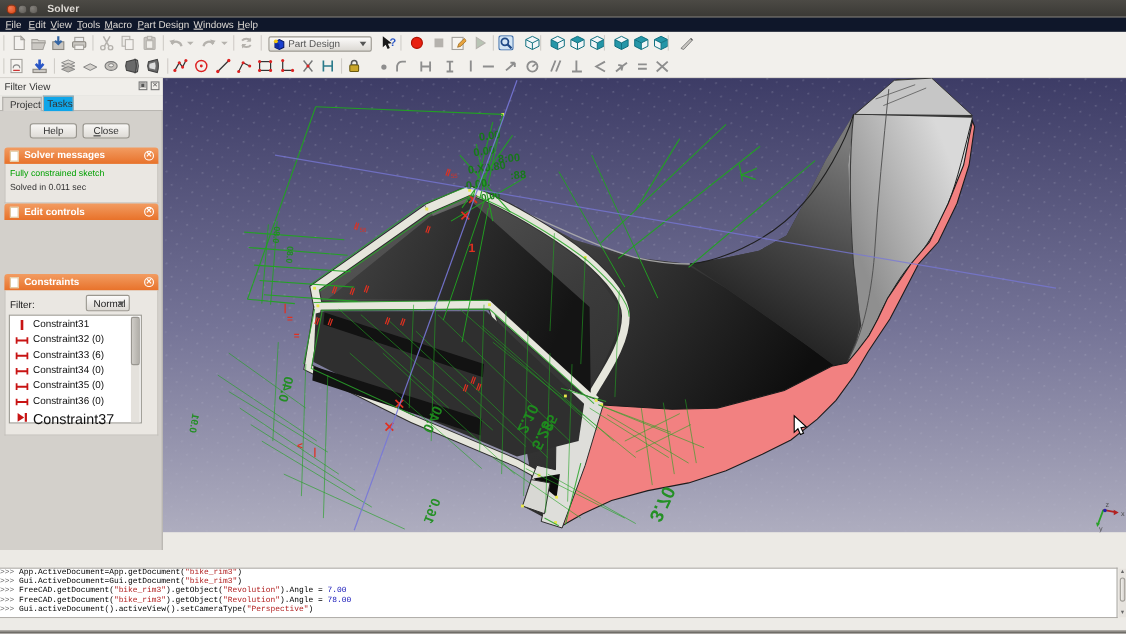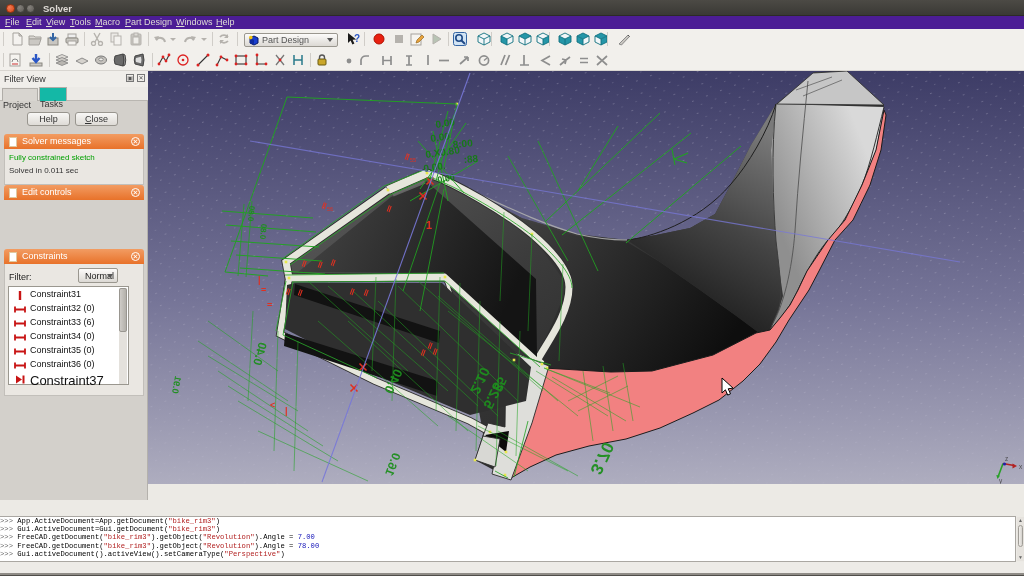--- a/index.html
+++ b/index.html
@@ -4,33 +4,33 @@
 <style>
 *{margin:0;padding:0;box-sizing:border-box}
 html,body{width:1024px;height:576px;overflow:hidden;font-family:"Liberation Sans",sans-serif;background:#eceae5}
 .abs{position:absolute}
 #app{position:relative;width:1024px;height:576px}
 
 #titlebar{left:0;top:0;width:1024px;height:16px;background:linear-gradient(#4c4a45,#3a3935);border-bottom:1px solid #2c2b27}
 #titlebar .tt{position:absolute;left:43px;top:2.5px;color:#dfdbd6;font-size:9.5px;font-weight:bold}
 .winbtn{position:absolute;top:3.5px;width:9px;height:9px;border-radius:50%}
 
-#menubar{left:0;top:16px;width:1024px;height:13px;background:#4c1d95;color:#dfdbd6;font-size:9px}
+#menubar{left:0;top:16px;width:1024px;height:13px;background:#0f172a;color:#dfdbd6;font-size:9px}
 #menubar span{position:absolute;top:1px}
 
 #tb1{left:0;top:29px;width:1024px;height:21px;background:#f2f0ec}
 #tb2{left:0;top:50px;width:1024px;height:21px;background:#f2f0ec;border-bottom:1px solid #d8d5d0}
 .sep{position:absolute;top:3px;width:1px;height:14px;background:#d0cdc8}
 
 #panel{left:0;top:71px;width:148px;height:429px;background:#d3d0cb;border-right:1px solid #b4b1ac}
 #panelhead{position:absolute;left:0;top:0;width:148px;height:16px;background:#f0eeea;font-size:9px;color:#333}
 #tabs{position:absolute;left:0;top:16px;width:148px;height:14px;background:#eceae6;border-bottom:1px solid #b9b6b1}
-.ptab{position:absolute;top:1px;height:13px;font-size:9px;color:#333;text-align:left;padding-top:11px}
+.ptab{position:absolute;top:1px;height:13px;font-size:9px;color:#333;text-align:right;padding-top:1px}
 .btn{position:absolute;height:14px;background:linear-gradient(#f8f7f5,#dedbd6);border:1px solid #98958e;border-radius:3px;font-size:9px;color:#333;text-align:center;padding-top:1px}
-.ohead{position:absolute;left:4px;width:140px;height:15px;background:linear-gradient(#f29c62,#e8722a);border-radius:3px 3px 0 0;color:#fff;font-size:9px;font-weight:normal}
+.ohead{position:absolute;left:4px;width:140px;height:15px;background:linear-gradient(#f29c62,#e8722a);border-radius:3px 3px 0 0;color:#fff;font-size:9px;font-weight:bold}
 .obody{position:absolute;left:4px;width:140px;background:#eae7e2;border:1px solid #c2bfba;border-top:0}
 .cx{position:absolute;right:4px;top:3px;width:9px;height:9px;border:1px solid #fff;border-radius:50%;color:#fff;font-size:7px;line-height:8px;text-align:center}
 .dicon{position:absolute;left:5px;top:3px;width:8px;height:10px;background:#fff;border:1px solid #e0c9a0}
 .combo{position:absolute;background:linear-gradient(#fcfbfa,#dcd9d4);border:1px solid #9a978f;border-radius:2px;font-size:9px;color:#222}
 .carr{position:absolute;right:4px;top:50%;margin-top:-2px;width:0;height:0;border-left:3px solid transparent;border-right:3px solid transparent;border-top:4px solid #555}
 .cb{position:absolute;width:9px;height:9px;background:#fff;border:1px solid #8a8780}
 
 #tabstrip{left:148px;top:484px;width:876px;height:19px;background:#eceae5;border-bottom:1px solid #c8c5c0}
 #doctab{position:absolute;left:2px;top:2px;width:87px;height:17px;background:#fbfaf9;border:1px solid #aaa7a2;border-bottom:0;border-radius:3px 3px 0 0;font-size:9px;color:#222}
 #pyhead{left:0;top:503px;width:1024px;height:13px;background:#eceae5;font-size:8.5px;color:#222}
@@ -318,21 +318,21 @@
       </svg>
     </div>
   <div class="abs" id="panel">
     <div id="panelhead">
         <span style="position:absolute;left:4px;top:3px">Filter View</span>
       <span style="position:absolute;left:126px;top:3px;width:8px;height:8px;border:1px solid #777;font-size:6px;line-height:7px;text-align:center;color:#555">▣</span>
       <span style="position:absolute;left:137px;top:3px;width:8px;height:8px;border:1px solid #777;font-size:6px;line-height:7px;text-align:center;color:#555">✕</span>
     </div>
     <div id="tabs">
       <div class="ptab" style="left:2px;width:36px;background:#d8d5d0;border:1px solid #b0ada8;border-bottom:0">Project</div>
-      <div class="ptab" style="left:39px;width:28px;background:#14b8a6;border:1px solid #b0ada8;border-bottom:0;top:0;height:14px">Tasks</div>
+      <div class="ptab" style="left:39px;width:28px;background:#0ea5e9;border:1px solid #b0ada8;border-bottom:0;top:0;height:14px">Tasks</div>
     </div>
     <div class="btn" style="left:27px;top:41px;width:43px"><u style="text-decoration:none">Help</u></div>
     <div class="btn" style="left:75px;top:41px;width:43px"><u>C</u>lose</div>
 
     <div class="ohead" style="top:63px">
         <div class="dicon"></div>
         <span style="position:absolute;left:18px;top:2px">Solver messages</span>
         <div class="cx">✕</div>
       </div>
     <div class="obody" style="top:78px;height:36px">

